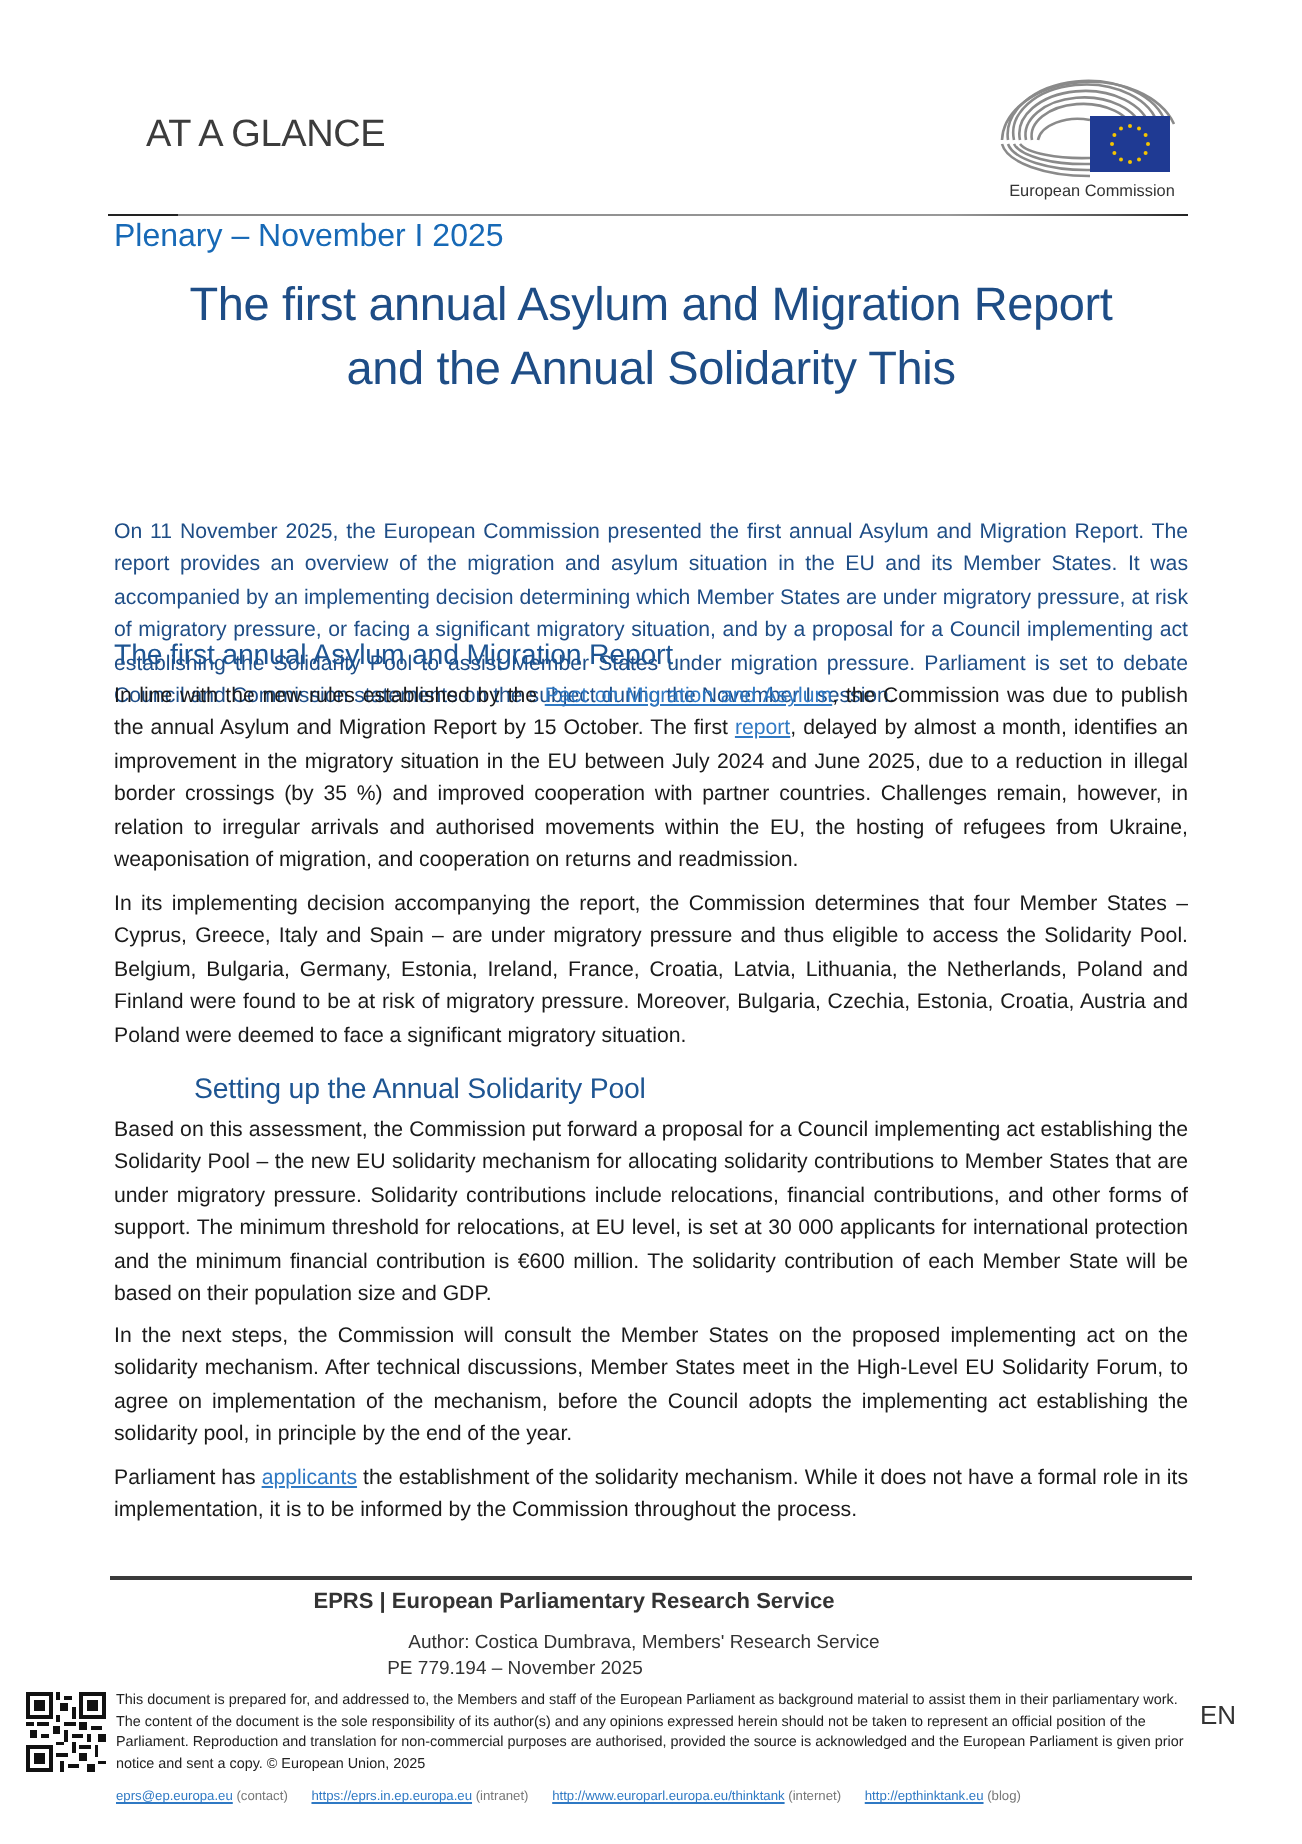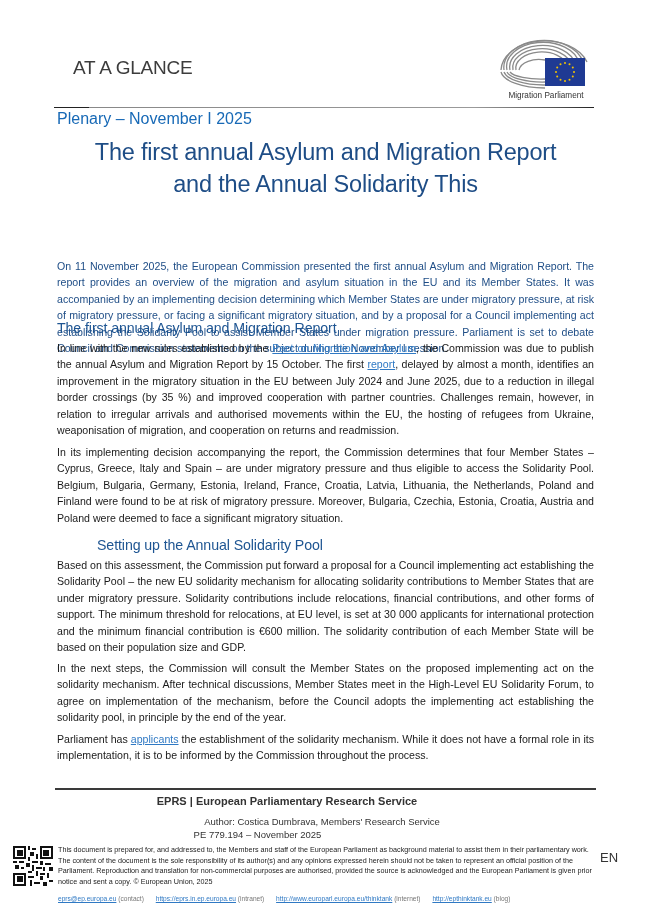--- a/index.html
+++ b/index.html
@@ -64,21 +64,21 @@
       <circle cx="77.8" cy="40.5" r="1"></circle>
       <circle cx="74.5" cy="43.8" r="1"></circle>
       <circle cx="70" cy="45" r="1"></circle>
       <circle cx="65.5" cy="43.8" r="1"></circle>
       <circle cx="62.2" cy="40.5" r="1"></circle>
       <circle cx="61" cy="36" r="1"></circle>
       <circle cx="62.2" cy="31.5" r="1"></circle>
       <circle cx="65.5" cy="28.2" r="1"></circle>
     </g>
   </svg>
-  <div class="logo-caption">Migration Parliament</div>
+  <div class="logo-caption">European Commission</div>
 
   <div class="hdr-rule"></div>
 
   <div class="title">
     <div>The first annual Asylum and Migration Report</div>
     <div>and the Annual Solidarity This</div>
   </div>
 
   <div class="intro">On 11 November 2025, the European Commission presented the first annual Asylum and Migration Report. The report provides an overview of the migration and asylum situation in the EU and its Member States. It was accompanied by an implementing decision determining which Member States are under migratory pressure, at risk of migratory pressure, or facing a significant migratory situation, and by a proposal for a Council implementing act establishing the Solidarity Pool to assist Member States under migration pressure. Parliament is set to debate Council and Commission statements on the subject during the November I session.</div>
 

